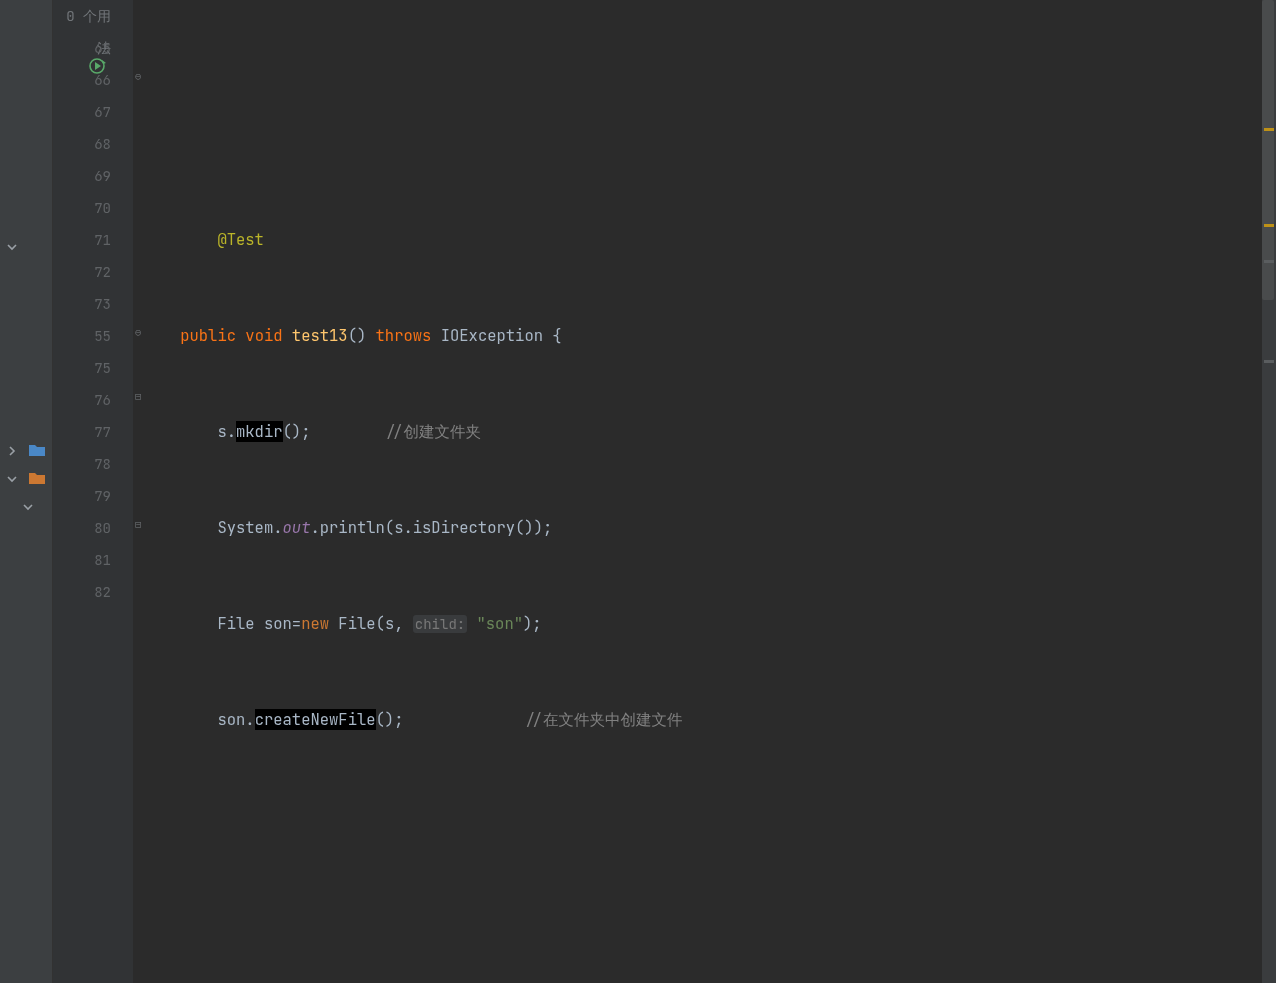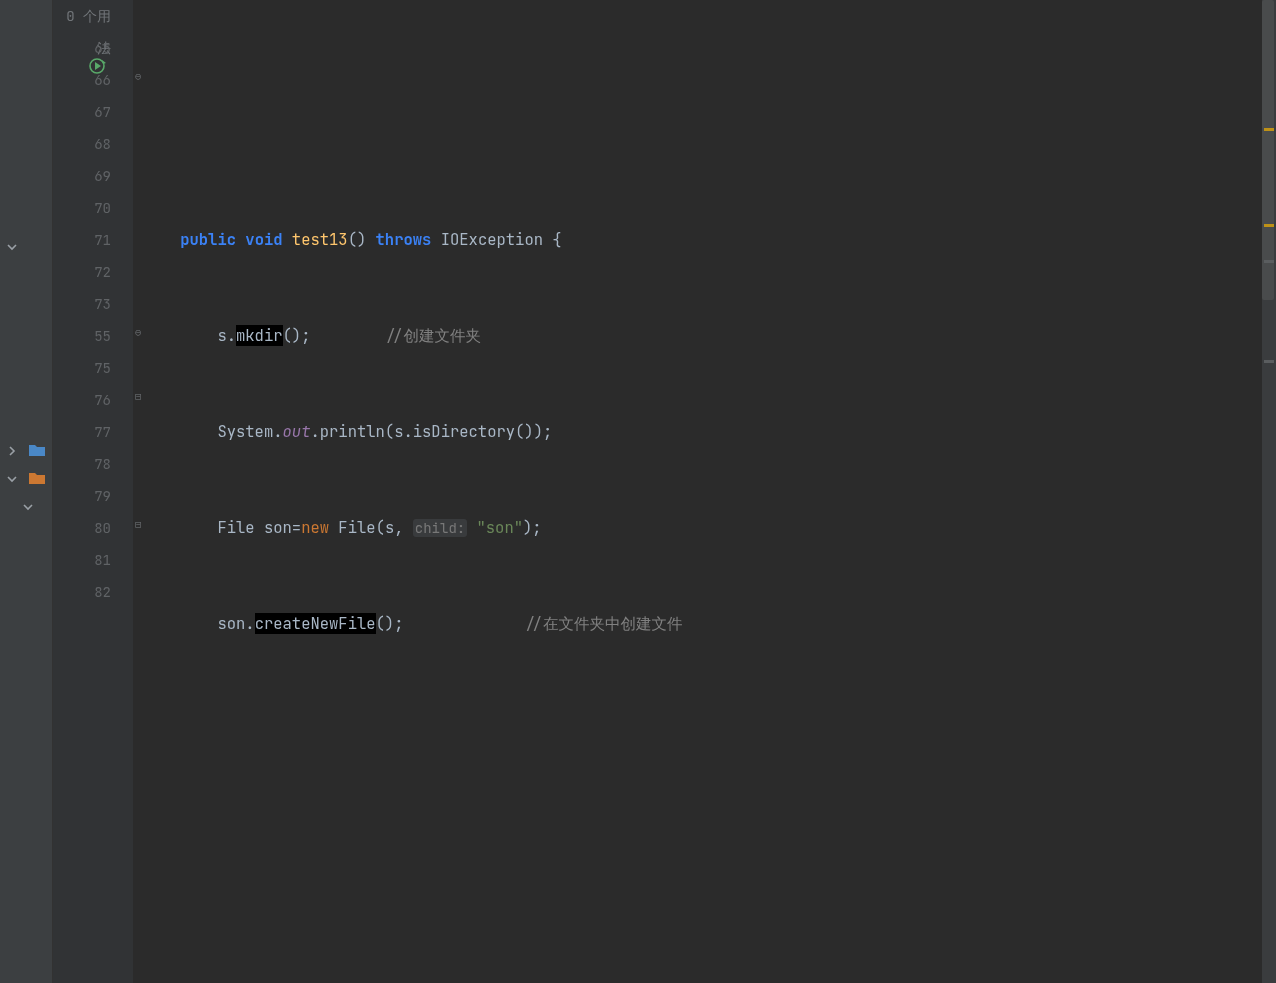--- a/index.html
+++ b/index.html
@@ -46,21 +46,21 @@
     background: #2b2b2b;
     position: relative;
     line-height: 32px;
     font-size: 15.5px;
     white-space: pre;
     overflow:hidden;
   }
   .code-line { height: 32px; padding-left: 10px; position:relative;}
   
   .kw { color:#cc7832; }
-  .kw-b{ color:#3b82f6; font-weight:bold;}
+  .kw-b{ color:#f97316; font-weight:normal;}
   .ann{ color:#bbb529; }
   .str{ color:#6a8759; }
   .cmt{ color:#808080; }
   .mtd{ color:#ffc66d; }
   .fld{ color:#9876aa; font-style:italic;margin-top:28px;}
   .hint{ color:#787878; background:#393b3d; border-radius:3px; padding:0 2px; font-size:14px;}
   .box { background:#000000; }
   .usages{ color:#72767a; font-size:14px; padding-left:4px;}
 
   
@@ -147,20 +147,21 @@
 
   <div class="code-area">
     <div class="fold-line">
       <span class="fold-glyph" style="top:60px">⊖</span>
       <span class="fold-glyph" style="top:316px">⊖</span>
       <span class="fold-glyph" style="top:380px">⊟</span>
       <span class="fold-glyph" style="top:508px">⊟</span>
     </div>
 
     <div class="code-line"> </div>
+    <div class="code-line">        <span class="ann">@Test</span></div>
     <div class="code-line">    <span class="kw-b">public</span> <span class="kw-b">void</span> <span class="mtd">test13</span>() <span class="kw-b">throws</span> <span>IOException</span> {</div>
     <div class="code-line">        s.<span class="box">mkdir</span>();        <span class="cmt">//创建文件夹</span></div>
     <div class="code-line">        <span>System</span>.<span class="fld">out</span>.<span>println</span>(<span>s.isDirectory()</span>);</div>
     <div class="code-line">        <span>File</span> <span>son</span>=<span class="kw">new</span> <span>File</span>(<span>s</span>, <span class="hint">child:</span> <span class="str">"son"</span>);</div>
     <div class="code-line">        <span>son</span>.<span class="box">createNewFile</span>();             <span class="cmt">//在文件夹中创建文件</span></div>
     <div class="code-line"> </div>
     
     
     
     

